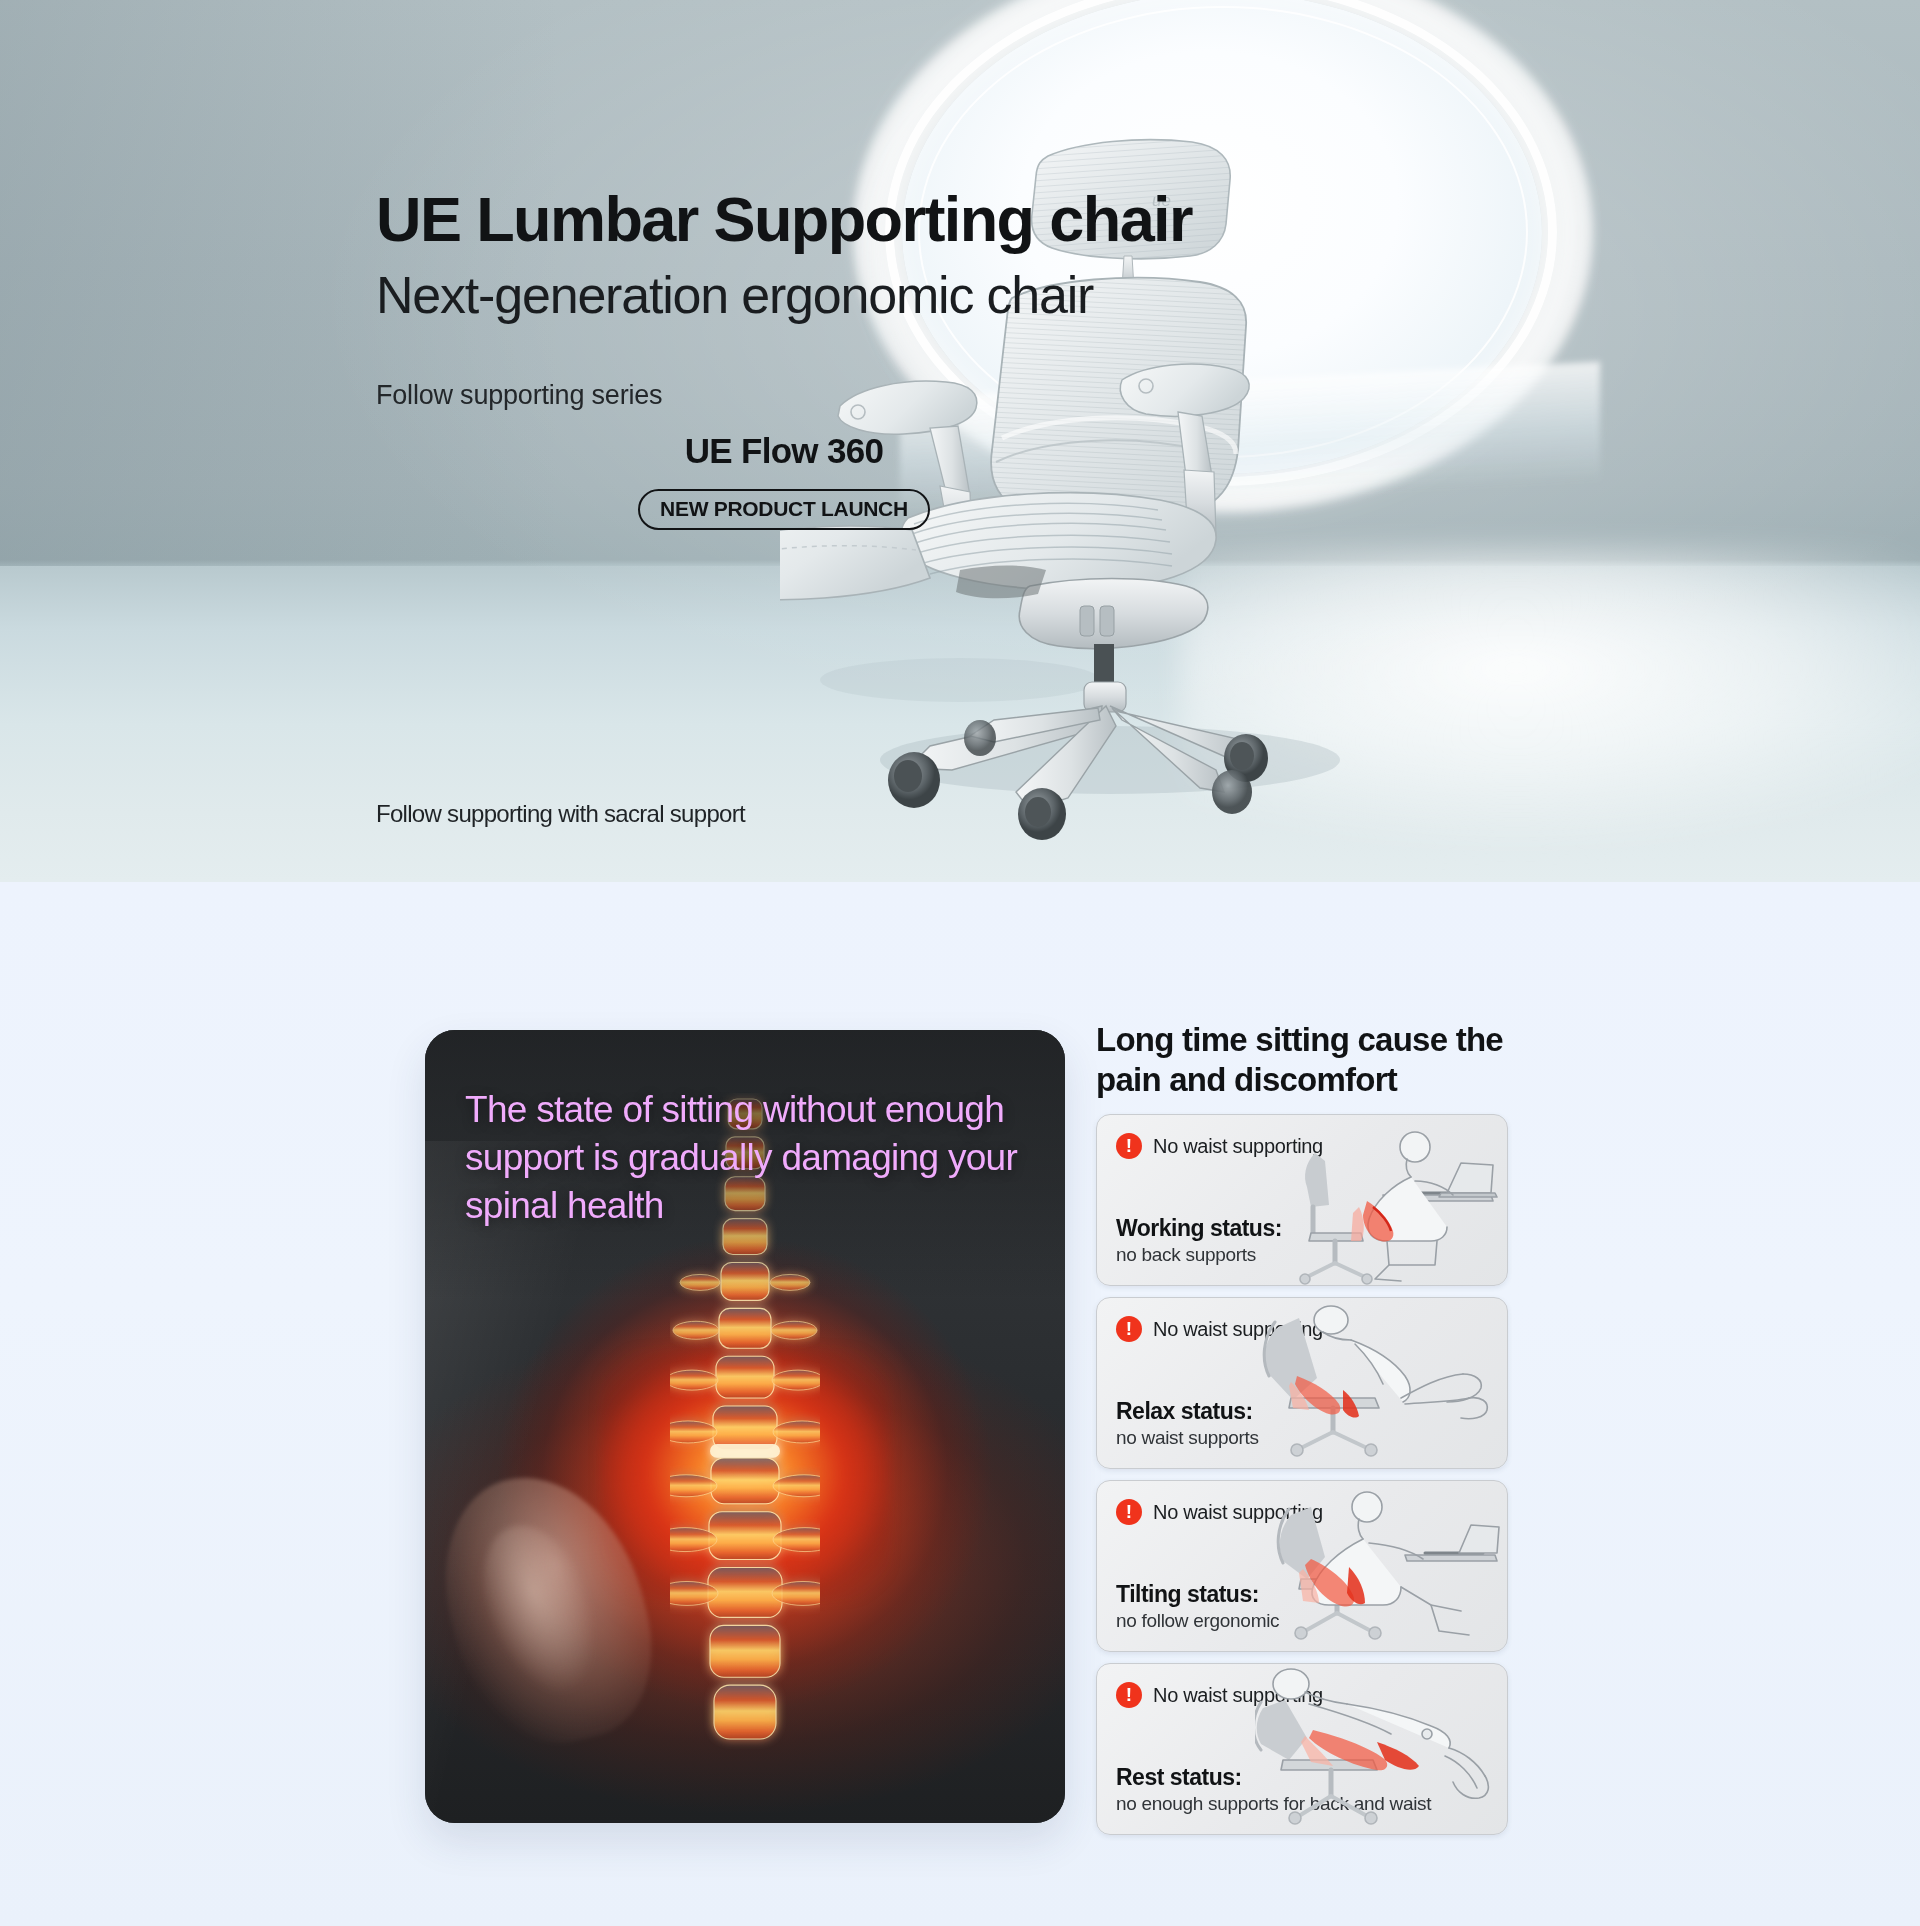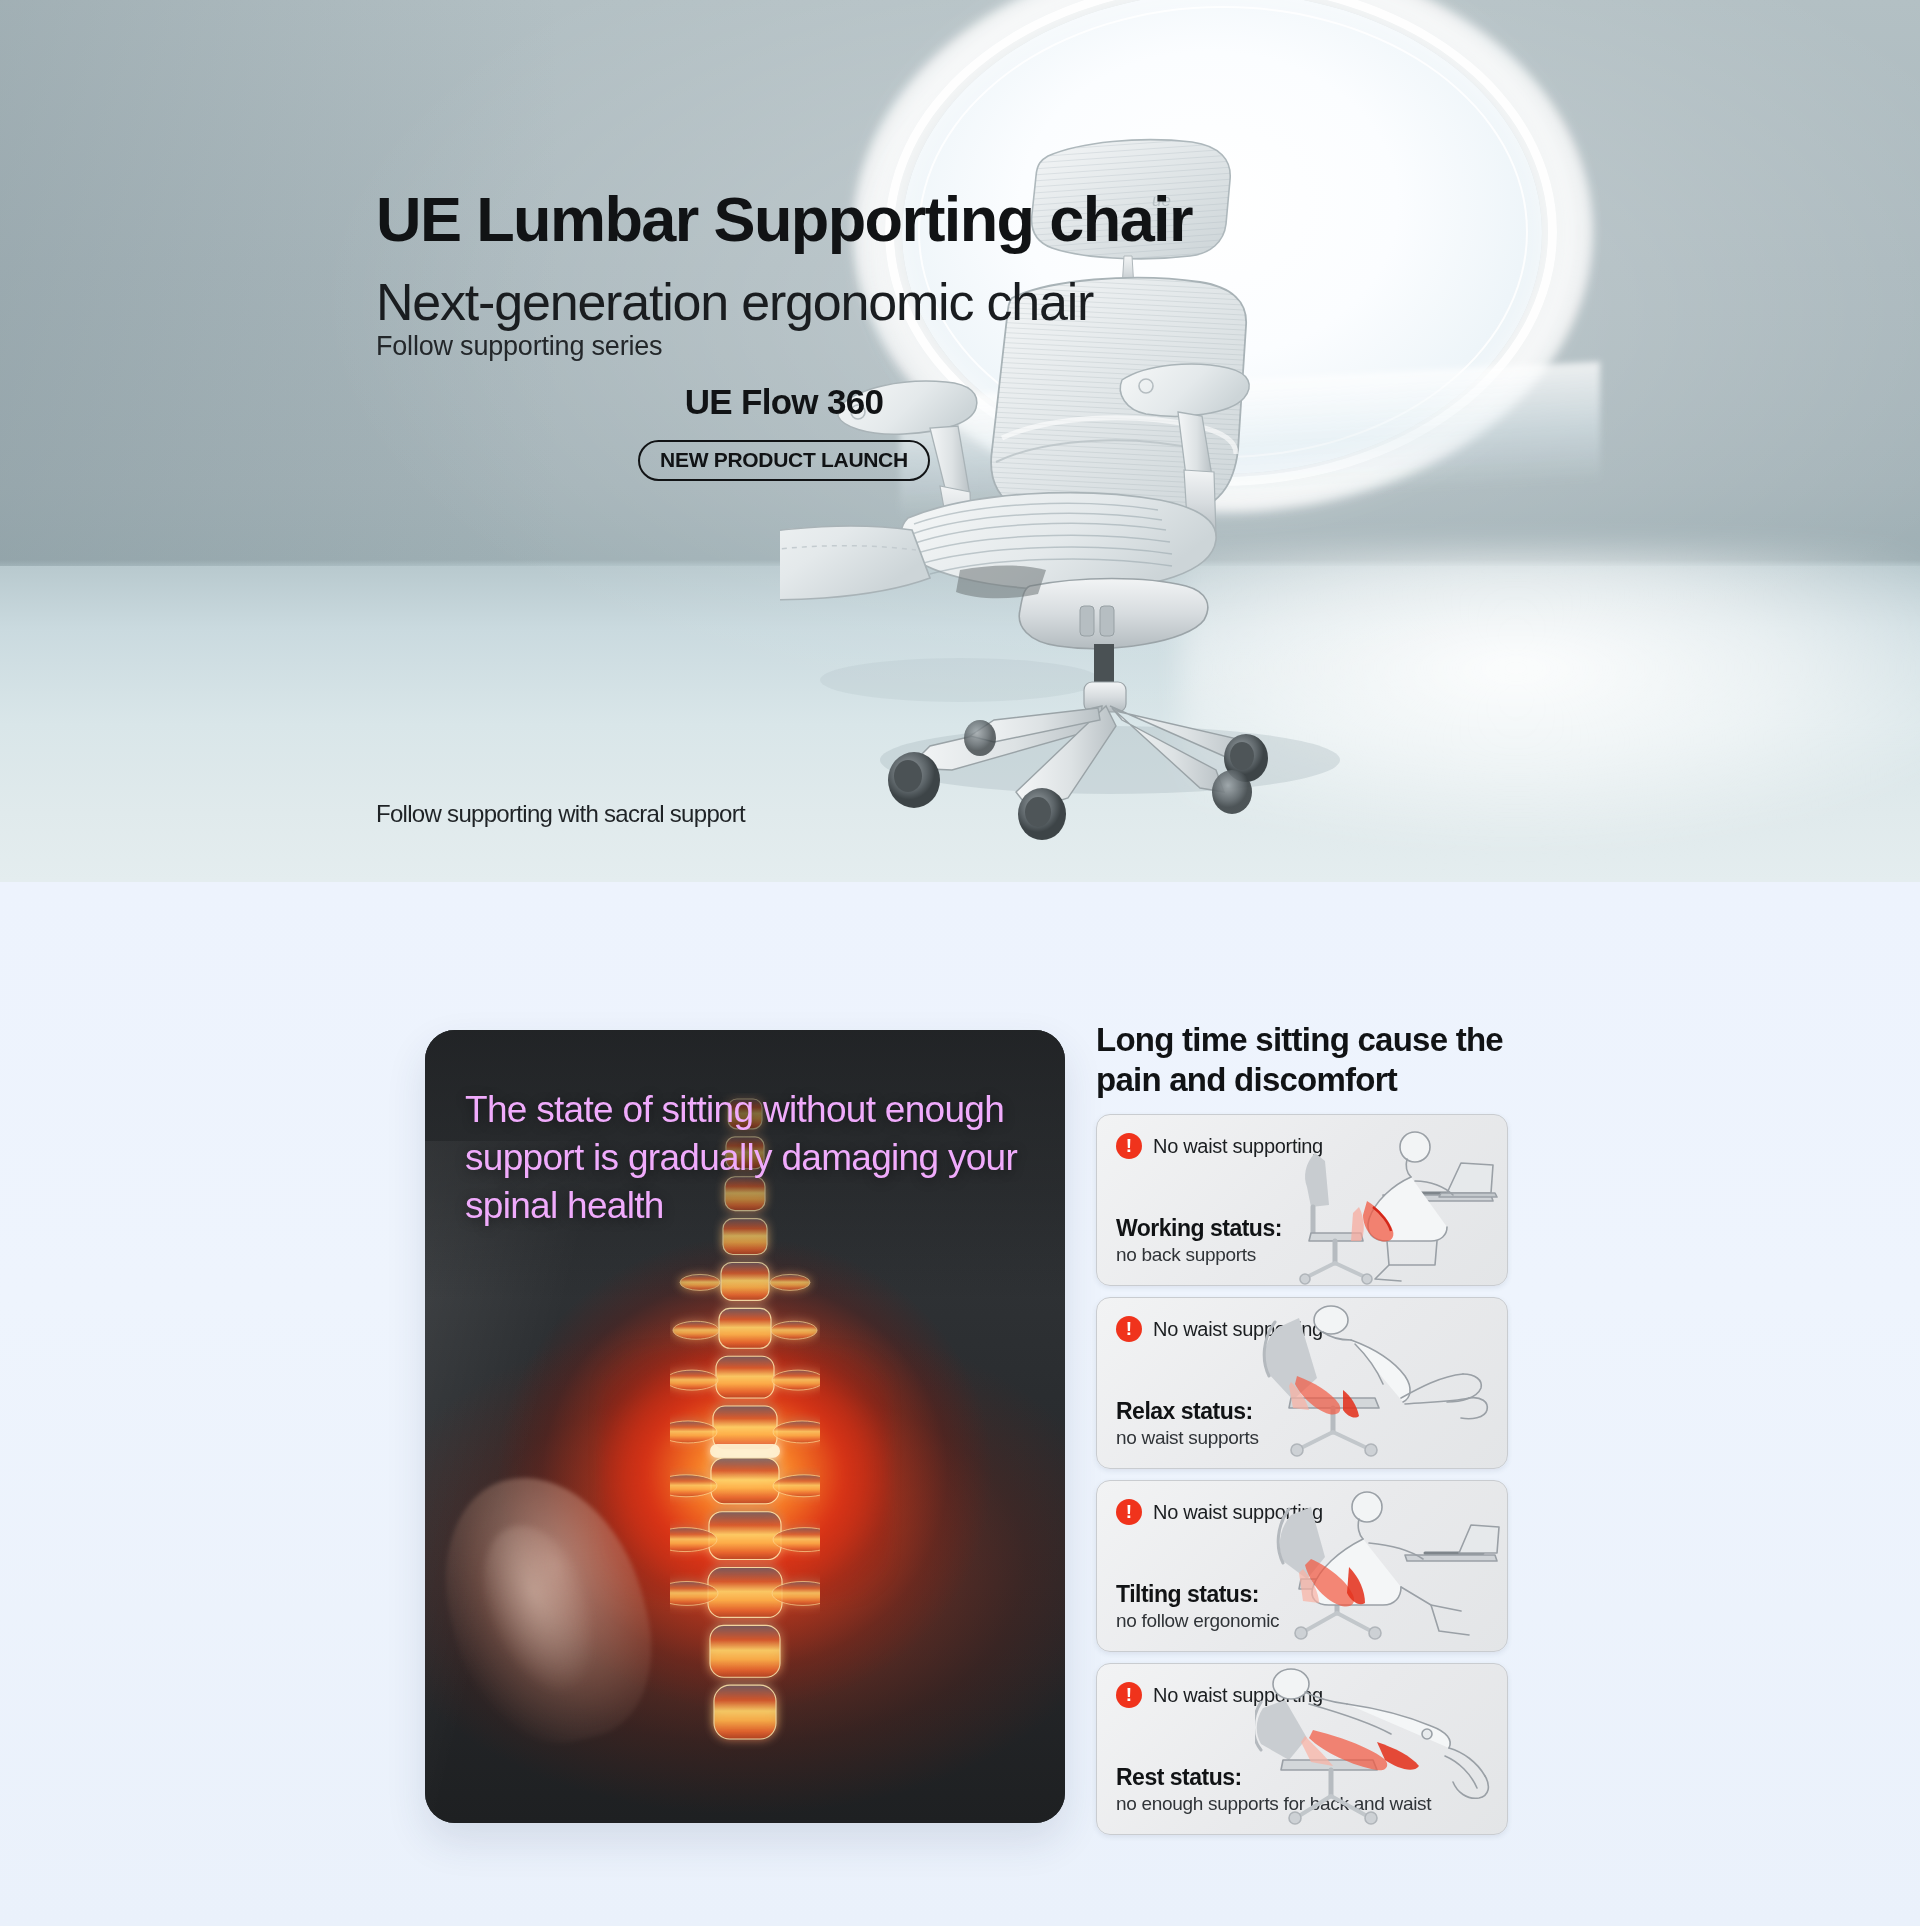--- a/index.html
+++ b/index.html
@@ -81,25 +81,25 @@
   .chair svg { display:block; }
 
   
   .hero-copy { position:absolute; left:376px; top:186px; z-index:6; }
   .h-title {
     font-size:63px; font-weight:700; letter-spacing:-1.6px;
     color:#111315; line-height:1.06; white-space:nowrap;
   }
   .h-sub {
     font-size:52px; font-weight:400; letter-spacing:-1.2px;
-    color:#1a1d20; line-height:1.12; margin-top:20px; white-space:nowrap;
+    color:#1a1d20; line-height:1.12; margin-top:13px; white-space:nowrap;
   }
   .h-eyebrow {
     font-size:27px; font-weight:400; color:#23272a;
-    letter-spacing:-.2px;
+    margin-top:56px; letter-spacing:-.2px;
   }
   .h-modelrow { display:flex; align-items:center; gap:18px; margin-top:20px;flex-direction:column; }
   .h-model { font-size:35px; font-weight:600; color:#111315; letter-spacing:-.7px; }
   .h-badge {
     border:2px solid #111315; border-radius:22px;
     padding:6px 20px 7px; font-size:21px; font-weight:700;
     color:#111315; letter-spacing:-.3px; white-space:nowrap;
   }
   .h-caption {
     position:absolute; left:376px; top:800px; z-index:6;

